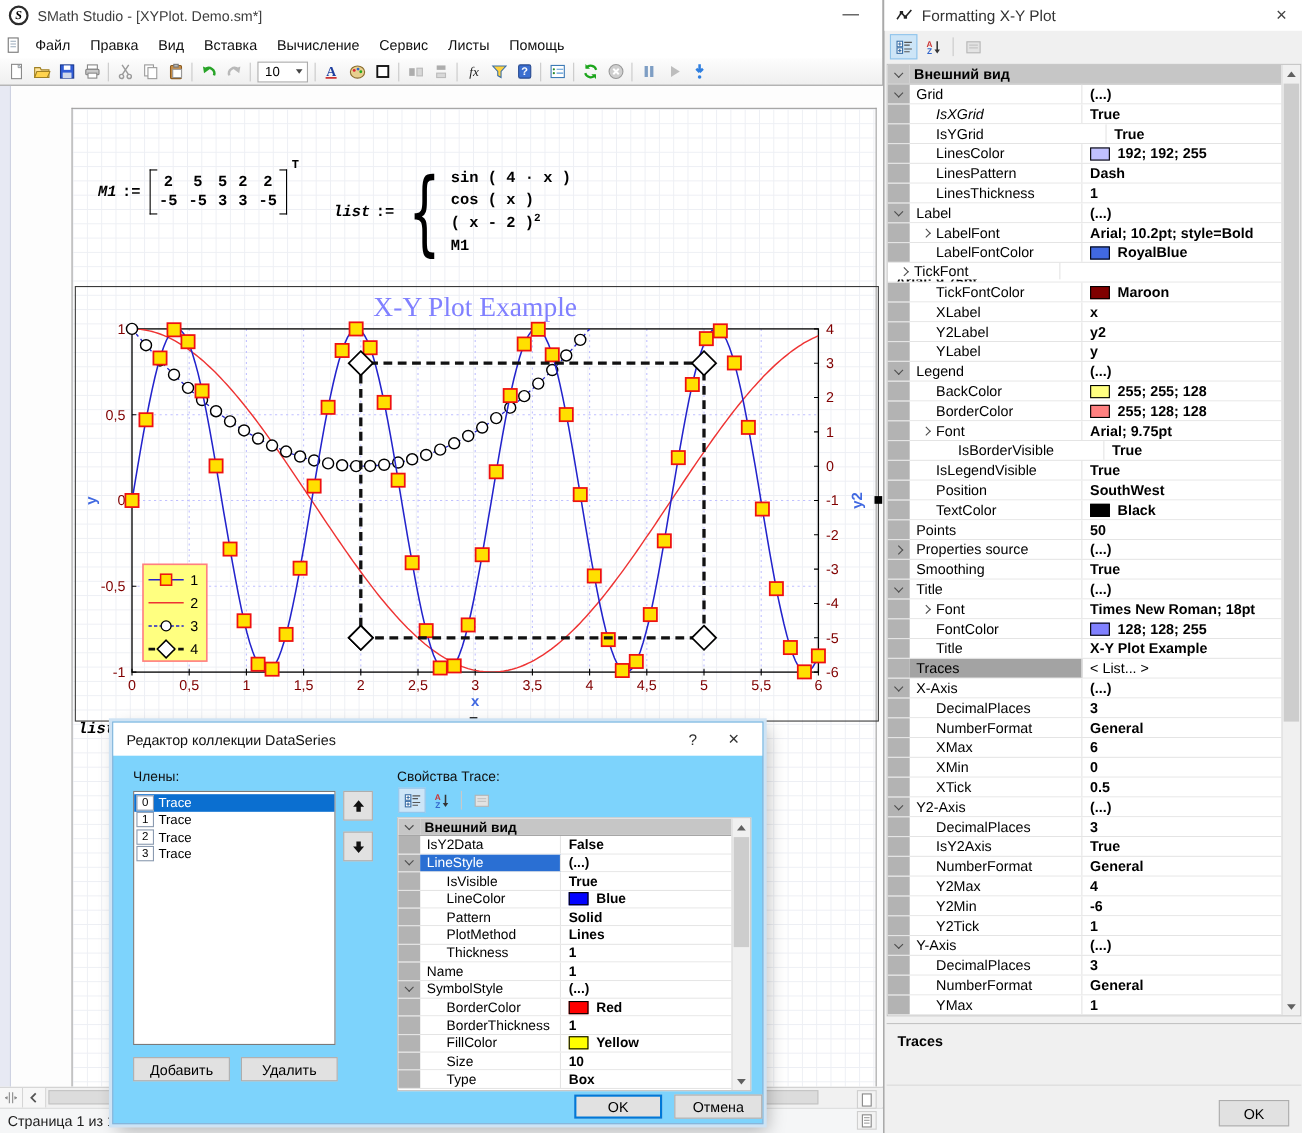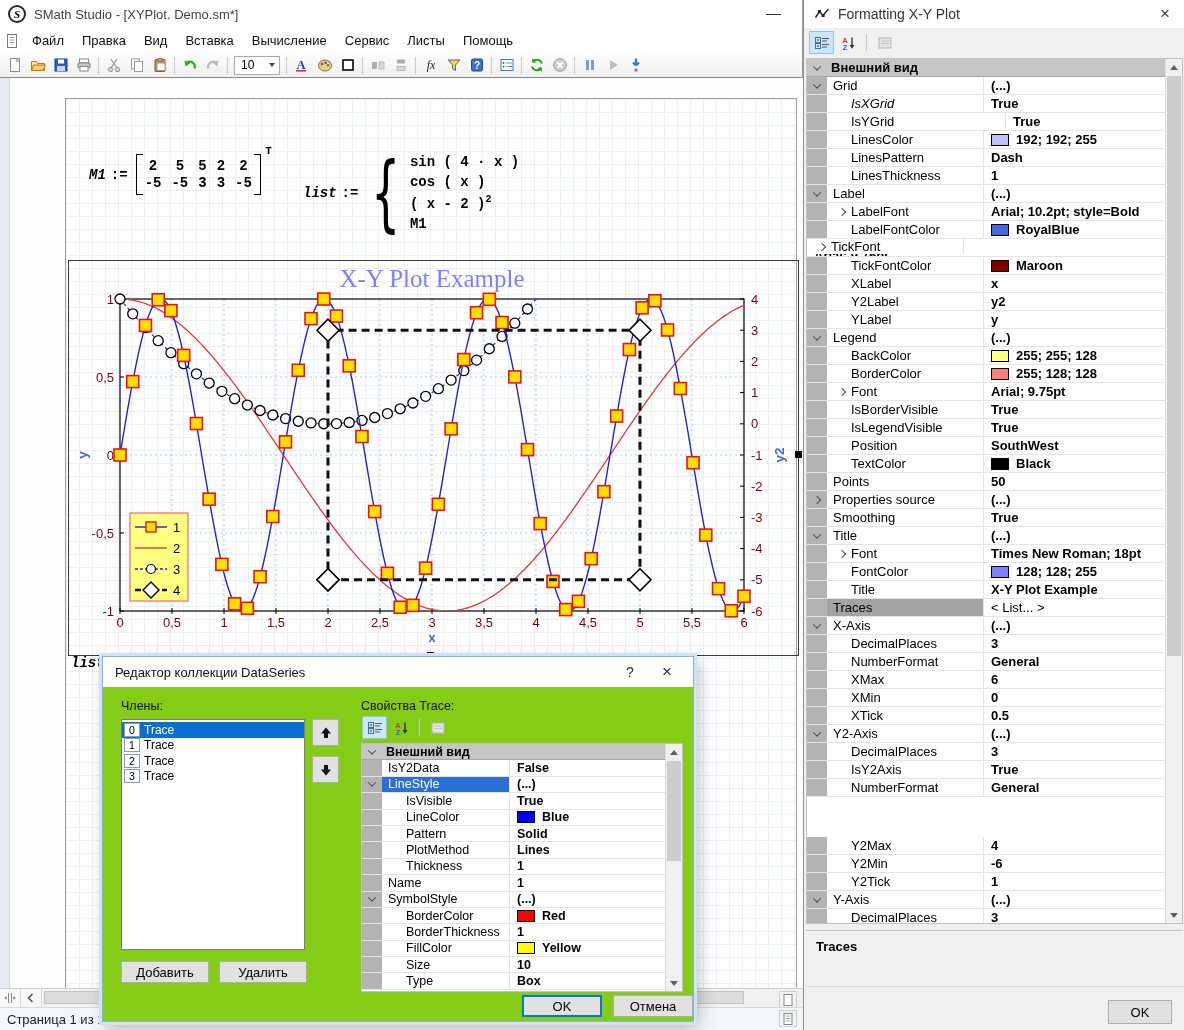--- a/index.html
+++ b/index.html
@@ -75,21 +75,21 @@
 .rp-title{height:28px;background:#fff;display:flex;align-items:center;padding:0 10px;gap:8px}
 .rp-title .t{font-size:14px;color:#333}
 .rp-close{margin-left:auto;font-size:17px;color:#444;padding:0 4px}
 .rp-toolbar{height:29px;display:flex;align-items:center;padding:3px 5px;gap:2px}
 .mini-btn{width:25px;height:23px;display:flex;align-items:center;justify-content:center;border:1px solid transparent}
 .mini-btn.active{background:#cde5f7;border-color:#90c4ea}
 .rp-desc{position:absolute;left:2px;top:930px;width:377px;height:57px;background:#f0f0f0;border-top:1px solid #c3c3c3;border-bottom:1px solid #d9d9d9;padding:8px 10px;font-weight:bold;font-size:13px}
 .btn{background:#e1e1e1;border:1px solid #adadad;display:flex;align-items:center;justify-content:center;font-size:13px;font-family:"Liberation Sans",sans-serif;color:#000}
 .rp-ok{position:absolute;right:12px;top:1000px;width:64px;height:24px}
 
-.dialog{position:absolute;left:102px;top:656px;width:592px;height:366px;background:#84cc16;border:1px solid #89b3d8;box-shadow:0 0 0 3px #cfe3f4,4px 6px 16px rgba(0,0,0,.28);z-index:5}
+.dialog{position:absolute;left:102px;top:656px;width:592px;height:366px;background:#7dd3fc;border:1px solid #89b3d8;box-shadow:0 0 0 3px #cfe3f4,4px 6px 16px rgba(0,0,0,.28);z-index:5}
 .dlg-title{height:30px;background:#fff;display:flex;align-items:center;padding-left:12px;font-size:13px;color:#111;position:relative}
 .dlg-help{position:absolute;left:518px;top:7px;font-size:14px;color:#333;padding:0 5px}
 .dlg-close{position:absolute;left:552px;top:5px;font-size:17px;color:#333;padding:0 7px}
 .dlg-label{position:absolute;font-size:12.5px;color:#111}
 .listbox{position:absolute;left:18px;top:62px;width:184px;height:231px;background:#fff;border:1px solid #7a7a7a;padding-top:2px}
 .lb-item{height:15.5px;display:flex;align-items:center;font-size:12px}
 .lb-item.sel{background:#0b6fd0;color:#fff}
 .lb-idx{width:16px;height:14px;border:1px solid #8a9ab0;background:#fff;color:#000;display:flex;align-items:center;justify-content:center;margin:0 4px 0 2px;font-size:10.5px;flex:none}
 .ud-btn{position:absolute;left:209px;width:27px;height:27px}
 .dlg-btn{position:absolute;height:22px}
@@ -767,21 +767,21 @@
           <span class="pg-label ind" style="width: 157px;">
             <span class="chev r subchev"></span>
             <span>Font</span>
           </span>
           <span class="pg-value">
             <span>Arial; 9.75pt</span>
           </span>
         </div>
         <div class="pg-row" style="height: 18px;">
           <span class="pg-margin"></span>
-          <span class="pg-label ind" style="width: 157px;">
+          <span class="pg-label ind" style="width: 157px; margin-left: 20px;">
             <span>IsBorderVisible</span>
           </span>
           <span class="pg-value">
             <span>True</span>
           </span>
         </div>
         <div class="pg-row" style="height: 18px;">
           <span class="pg-margin"></span>
           <span class="pg-label ind" style="width: 157px;">
             <span>IsLegendVisible</span>
@@ -974,21 +974,21 @@
         </div>
         <div class="pg-row" style="height: 18px;">
           <span class="pg-margin"></span>
           <span class="pg-label ind" style="width: 157px;">
             <span>NumberFormat</span>
           </span>
           <span class="pg-value">
             <span>General</span>
           </span>
         </div>
-        <div class="pg-row" style="height: 18px; margin-top: 40px;">
+        <div class="pg-row" style="height: 18px;">
           <span class="pg-margin"></span>
           <span class="pg-label ind" style="width: 157px;">
             <span>Y2Max</span>
           </span>
           <span class="pg-value">
             <span>4</span>
           </span>
         </div>
         <div class="pg-row" style="height: 18px;">
           <span class="pg-margin"></span>

